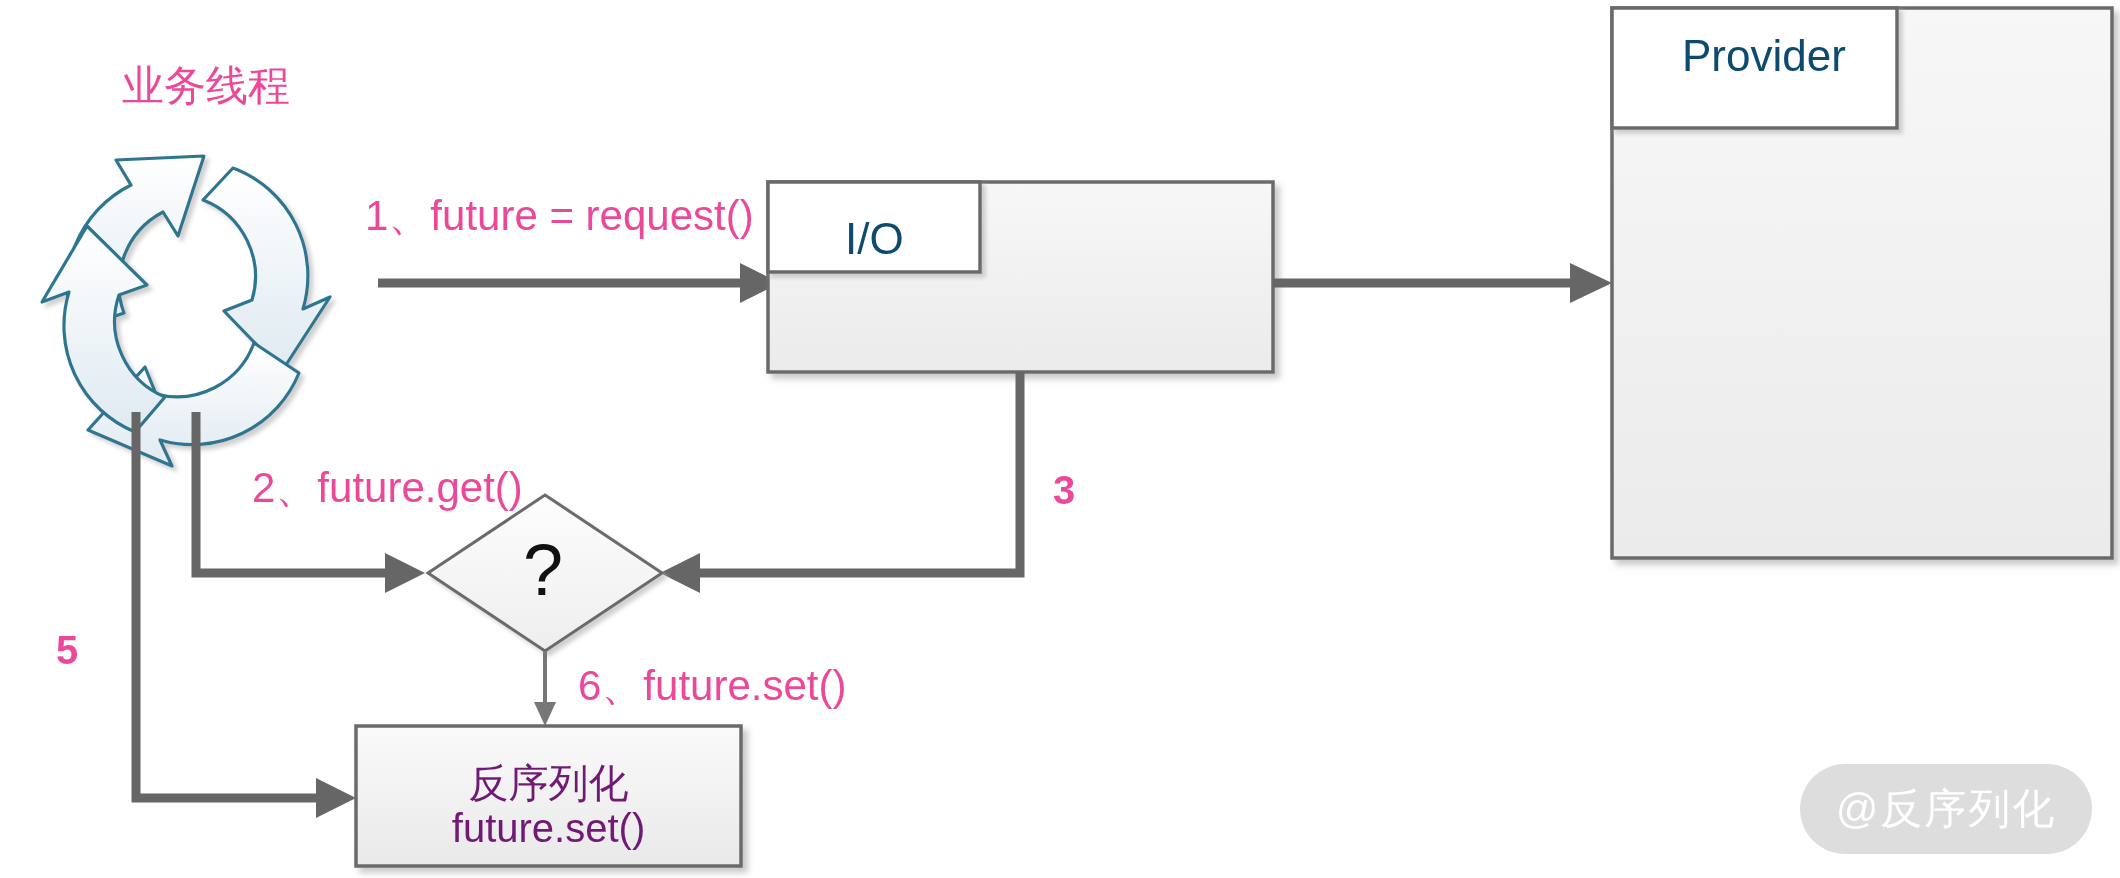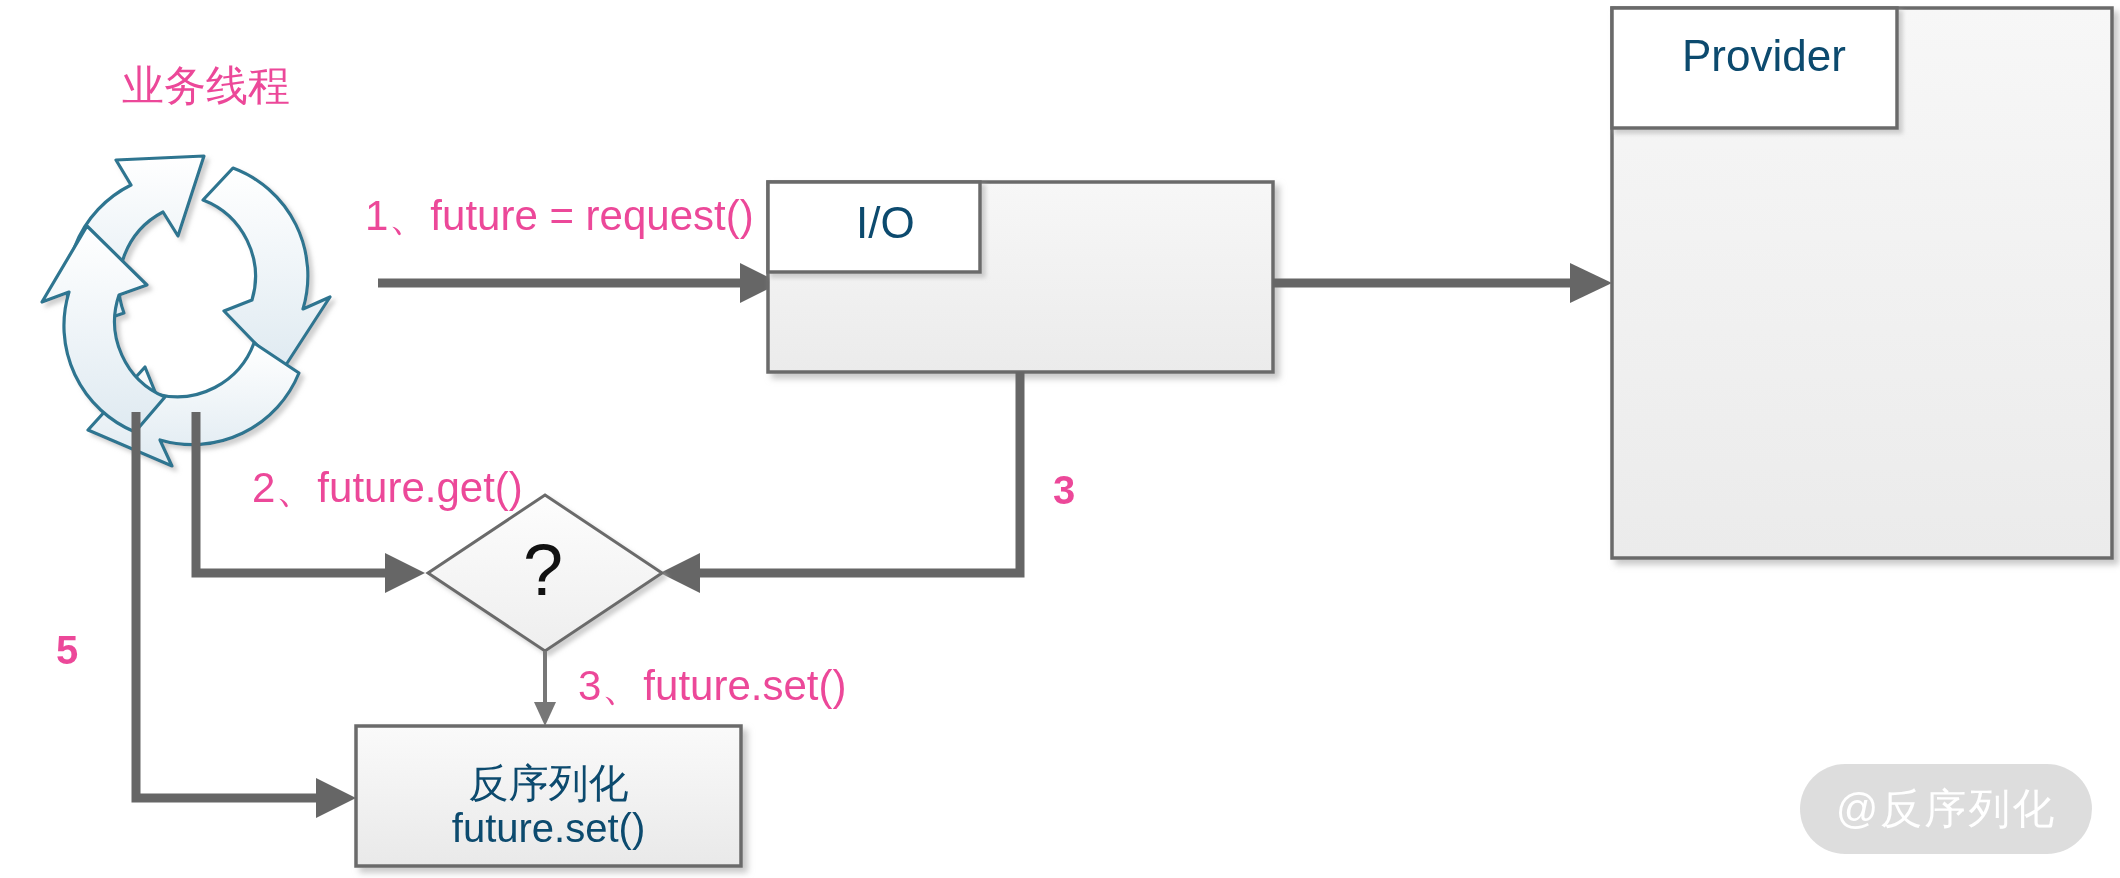--- a/index.html
+++ b/index.html
@@ -42,21 +42,21 @@
     font-size: 40px;
     font-weight: bold;
   }
   .panel-tab-label {
     font-size: 44px;
     color: #0c4a6e;
   }
   .box-text {
     font-size: 40px;
     text-align: center;
-    color: #0c4a6e;
+    color: #701a75;
   }
   .diamond-mark {
     font-size: 72px;
     color: #111111;
   }
   .watermark {
     position: absolute;
     background: #dcdcdc;
     border-radius: 46px;
     color: #ffffff;
@@ -189,33 +189,33 @@
 
     <g filter="url(#softShadow)">
       <rect x="356" y="726" width="385" height="140" fill="url(#gradBox)" stroke="#6b6b6b" stroke-width="3.5"></rect>
     </g>
   </svg>
 
   <div class="lbl lbl-title" style="left:122px; top:60px;">业务线程</div>
 
   <div class="lbl lbl-step" style="left:365px; top:190px;">1、future = request()</div>
 
-  <div class="lbl panel-tab-label" style="left:845px; top:195px;margin-left:11px;">I/O</div>
+  <div class="lbl panel-tab-label" style="left:845px; top:211px;">I/O</div>
 
   <div class="lbl panel-tab-label" style="left:1682px; top:28px;">Provider</div>
 
   <div class="lbl lbl-step" style="left:220px; top:462px;margin-left:32px;">2、future.get()</div>
 
   <div class="lbl lbl-num" style="left:1053px; top:465px;">3</div>
 
   <div class="lbl lbl-num" style="left:56px; top:625px;">5</div>
 
   <div class="lbl diamond-mark" style="left:523px; top:525px;">?</div>
 
-  <div class="lbl lbl-step" style="left:578px; top:660px;">3、future.set()</div>
+  <div class="lbl lbl-step" style="left:578px; top:660px;">6、future.set()</div>
 
   <div class="box-text" style="position:absolute; left:356px; top:756px; width:385px;">反序列化</div>
 
   <div class="box-text" style="position:absolute; left:356px; top:806px; width:385px;">future.set()</div>
 
   <div class="watermark" style="left:1800px; top:764px; width:292px; height:90px;">@反序列化</div>
 
 </div>
 
 </body></html>

